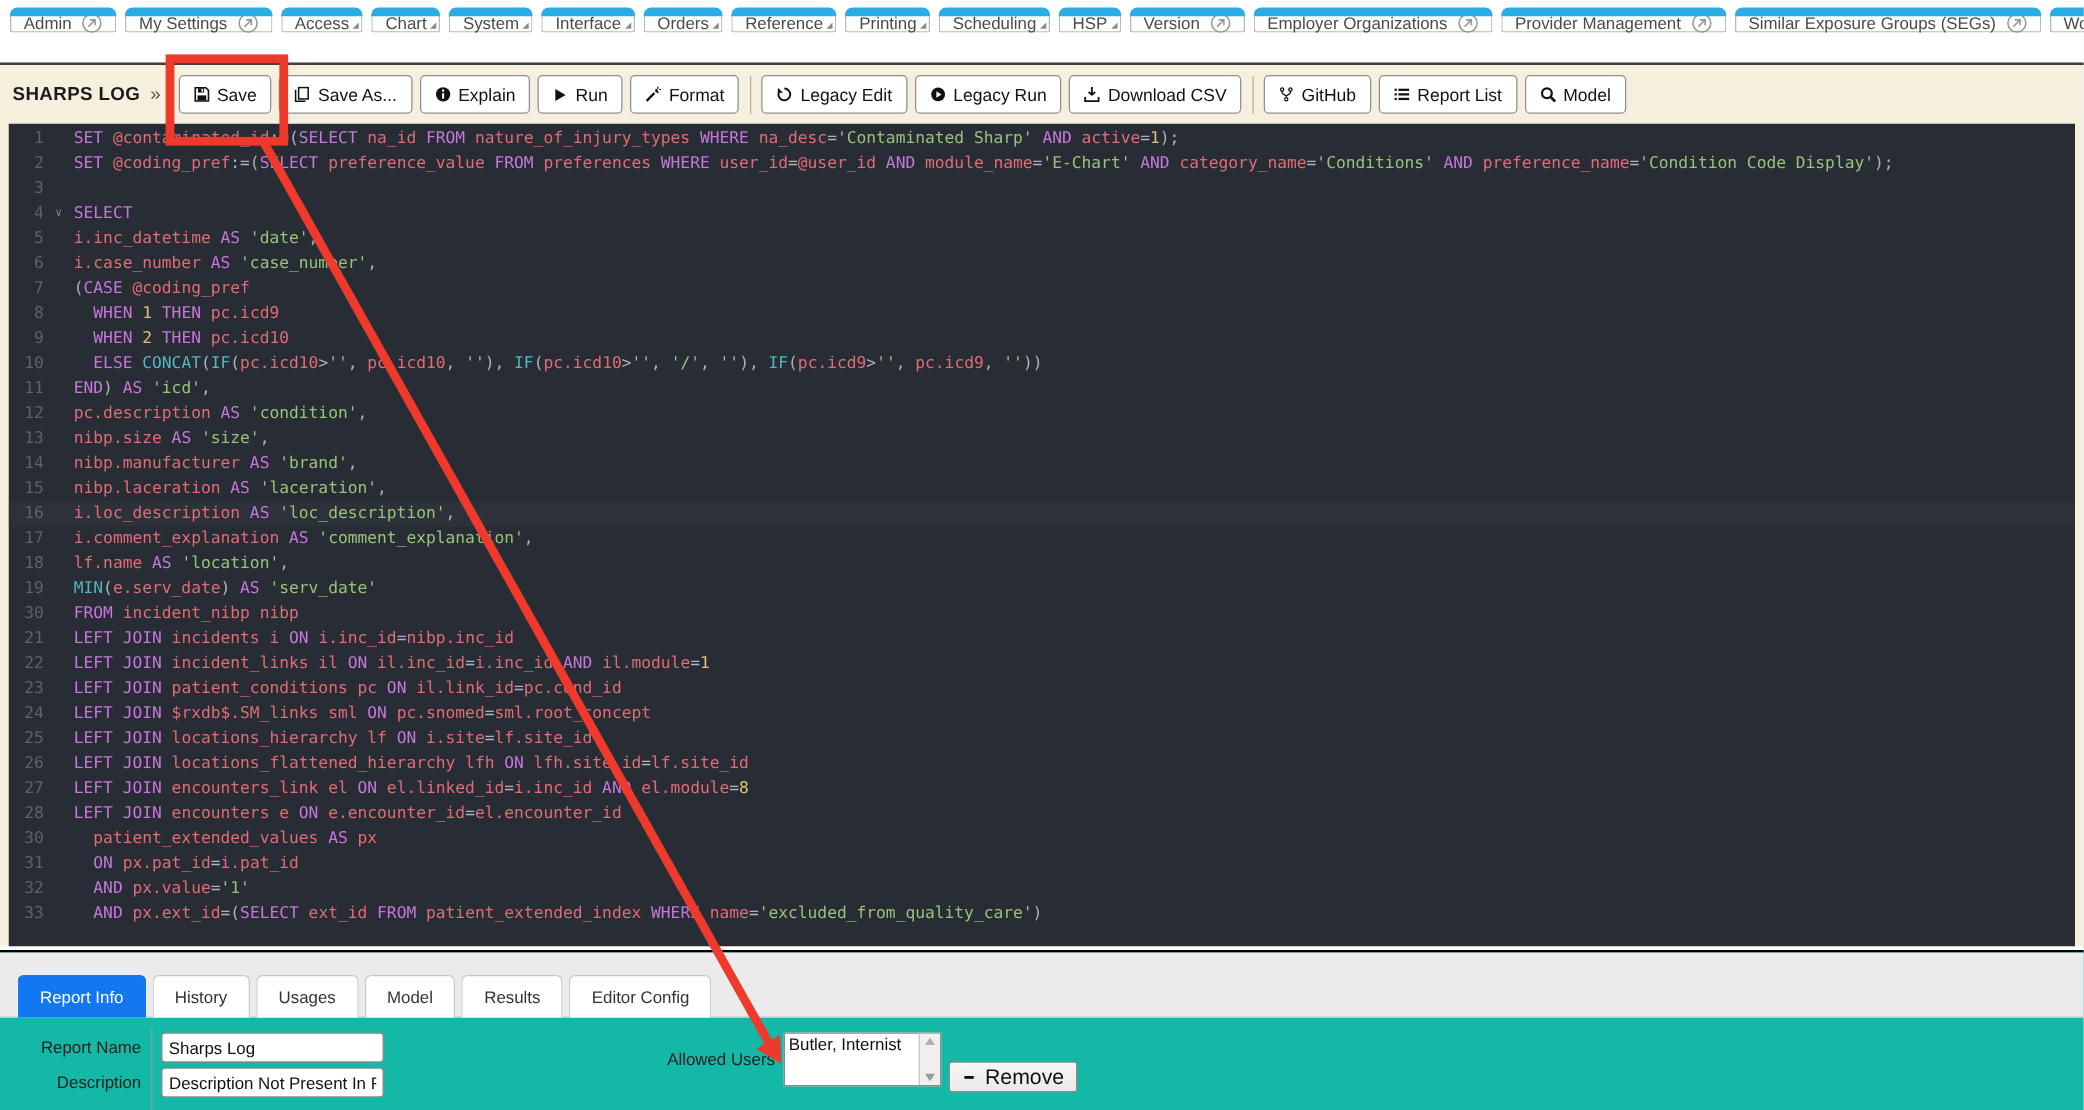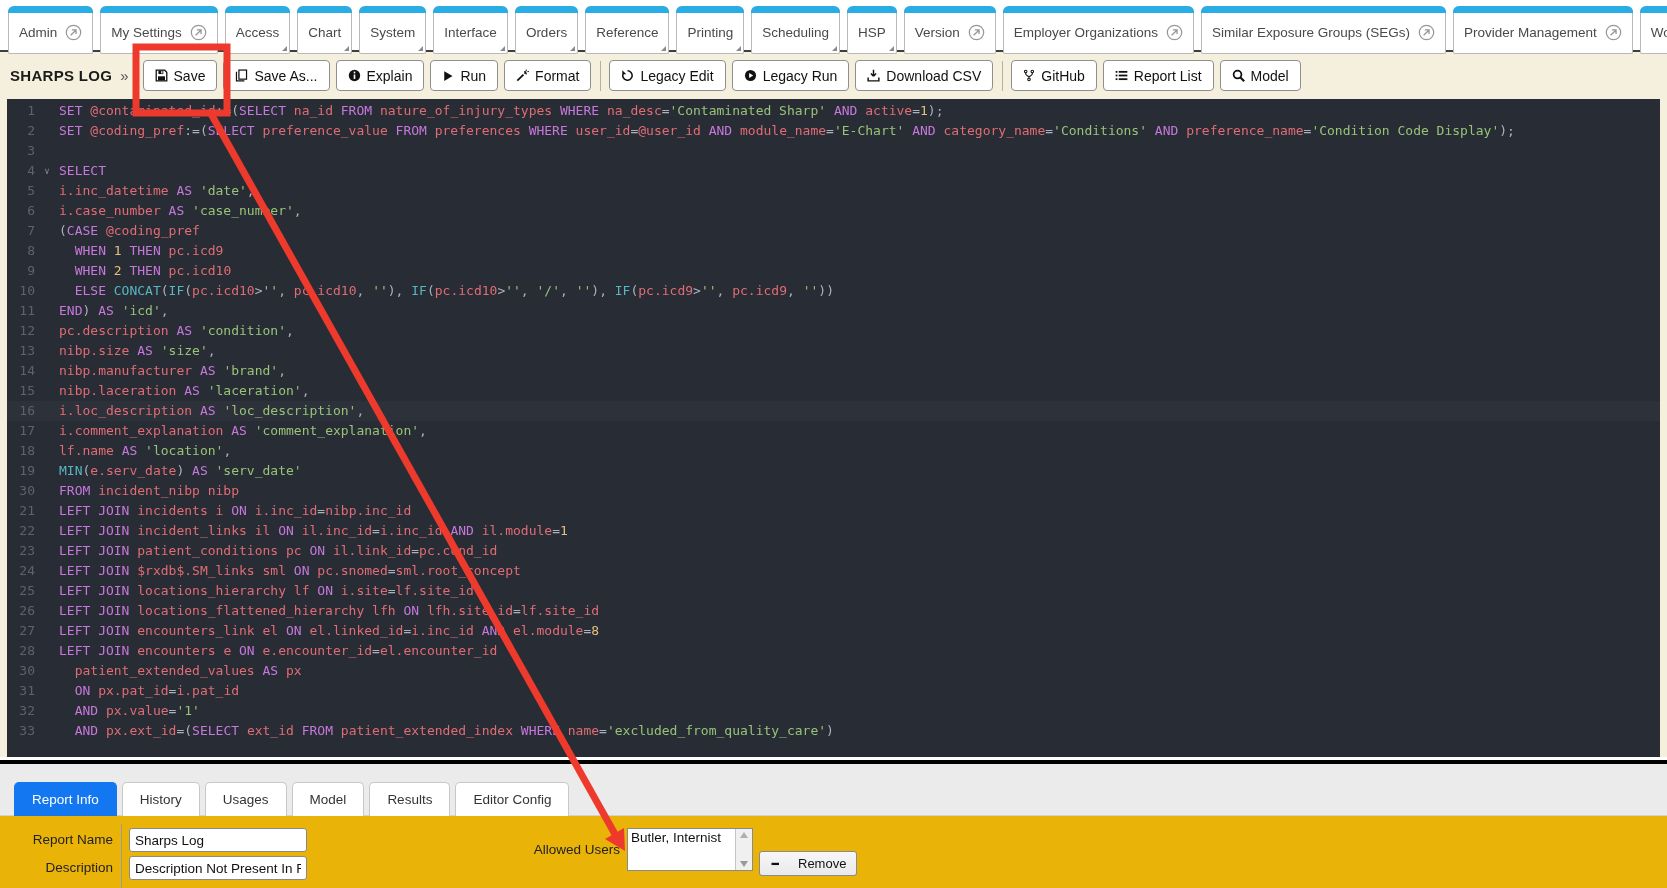--- a/index.html
+++ b/index.html
@@ -2,21 +2,21 @@
 <html style="--accent: #2aade4;"><head>
 <meta charset="utf-8">
 <style>
   * { margin:0; padding:0; box-sizing:border-box; }
   html,body { width:1667px; height:888px; overflow:hidden; background:#fff;
     font-family:"Liberation Sans", sans-serif; position:relative; }
 
   
   .navbar { height:50px; background:#fff; display:flex; align-items:flex-start;
     padding:6px 0 0 8px; white-space:nowrap; }
-  .nav-tab { position:relative; display:inline-flex; align-items:center; height:48px;
+  .nav-tab { position:relative; display:inline-flex; align-items:center; height:20px;
     border:1px solid #b9b9b9; border-top:none; border-radius:6px 6px 2px 2px;
     background:#fff; margin-right:7px; padding:6px 10px 0 10px; cursor:pointer; }
   .nav-tab::before { content:""; position:absolute; top:0; left:-1px; right:-1px; height:7px;
     background:var(--accent); border-radius:6px 6px 0 0; }
   .nav-tab .lbl { font-size:13.5px; color:#4a4a4a; }
   .nav-tab .ext { margin-left:8px; display:inline-flex; }
   .nav-tab .caret { position:absolute; right:2px; bottom:2px; width:0; height:0;
     border-left:5px solid transparent; border-bottom:5px solid #8a8a8a; }
 
   
@@ -35,22 +35,22 @@
     font-family:"DejaVu Sans Mono", monospace; font-size:13px; padding-top:2px; }
   .code-line { display:flex; height:20px; line-height:20px; white-space:pre; }
   .code-line.active { background:#2c313a; }
   .ln { width:34px; flex:0 0 34px; text-align:right; color:#5c6370; padding-right:6px; }
   .fold { width:12px; flex:0 0 12px; color:#7f8793; font-size:9px; text-align:center; }
   .ct { padding-left:6px; }
   .tk-k{color:#c678dd} .tk-i{color:#e06c75} .tk-s{color:#98c379}
   .tk-n{color:#e5c07b} .tk-f{color:#56b6c2} .tk-p{color:#abb2bf} .tk-d{color:#abb2bf}
 
   
-  .panel { position:absolute; left:0; right:0; top:760px; bottom:0; background:#eab308;
-    border-top:4px solid #000000; }
+  .panel { position:absolute; left:0; right:0; top:760px; bottom:0; background:#14b8a6;
+    border-top:2px solid #000000; }
   .ptabs { background:#ebebeb; border-bottom:1px solid #d2d2d2; height:52px;
     display:flex; align-items:flex-end; padding:0 0 0 14px; }
   .ptab { background:#fff; border:1px solid #c8c8c8; border-bottom:none;
     border-radius:5px 5px 0 0; padding:9px 17px; font-size:13.5px; color:#333;
     margin-right:5px; cursor:pointer; position:relative; top:1px; }
   .ptab.active { background:#1377f2; border-color:#1377f2; color:#fff; }
   .form { position:relative; height:88px; }
   .f-label { position:absolute; font-size:13.5px; color:#222; text-align:right; }
   .f-input { position:absolute; height:24px; border:1px solid #8a8a8a; border-radius:3px;
     font-size:13.5px; padding:0 5px; color:#111; font-family:"Liberation Sans",sans-serif;
@@ -61,22 +61,22 @@
   .lb-items { flex:1; overflow:hidden; }
   .lb-item { font-size:13.5px; color:#111; padding:1px 3px; white-space:nowrap; }
   .lb-scroll { width:17px; background:#f0f0f0; border-left:1px solid #c5c5c5;
     display:flex; flex-direction:column; justify-content:space-between; align-items:center;
     padding:3px 0; }
   .tri-up { width:0;height:0;border-left:4px solid transparent;border-right:4px solid transparent;
     border-bottom:6px solid #b0b0b0; }
   .tri-dn { width:0;height:0;border-left:4px solid transparent;border-right:4px solid transparent;
     border-top:6px solid #9a9a9a; }
   .rm-btn { position:absolute; left:759px; top:35px; height:25px; display:inline-flex;
-    align-items:center; gap:16px; background:linear-gradient(#f7f7f7,#e9e9e9);
-    border:1px solid #8a8a8a; border-radius:3px; padding:0 10px; font-size:13px;
+    align-items:center; gap:6px; background:linear-gradient(#f7f7f7,#e9e9e9);
+    border:1px solid #8a8a8a; border-radius:3px; padding:0 10px; font-size:17px;
     color:#111; cursor:pointer; }
 
   
   .annot { position:absolute; inset:0; width:1667px; height:888px;
     pointer-events:none; z-index:60; }
 </style>
 </head>
 <body>
 
 <div class="navbar" id="navbar">
@@ -146,30 +146,30 @@
     <div class="nav-tab">
       <span class="lbl">Employer Organizations</span>
       <span class="ext icon">
         <svg viewBox="0 0 18 18" width="17" height="17">
           <circle cx="9" cy="9" r="7.6" fill="none" stroke="#979797" stroke-width="1.3"></circle>
           <path d="M6 12L11.2 6.8M7.3 6.3h4.4v4.4" fill="none" stroke="#979797" stroke-width="1.4"></path>
         </svg>
       </span>
     </div>
     <div class="nav-tab">
+      <span class="lbl">Provider Management</span>
+      <span class="ext icon">
+        <svg viewBox="0 0 18 18" width="17" height="17">
+          <circle cx="9" cy="9" r="7.6" fill="none" stroke="#979797" stroke-width="1.3"></circle>
+          <path d="M6 12L11.2 6.8M7.3 6.3h4.4v4.4" fill="none" stroke="#979797" stroke-width="1.4"></path>
+        </svg>
+      </span>
+    </div>
+    <div class="nav-tab">
       <span class="lbl">Similar Exposure Groups (SEGs)</span>
-      <span class="ext icon">
-        <svg viewBox="0 0 18 18" width="17" height="17">
-          <circle cx="9" cy="9" r="7.6" fill="none" stroke="#979797" stroke-width="1.3"></circle>
-          <path d="M6 12L11.2 6.8M7.3 6.3h4.4v4.4" fill="none" stroke="#979797" stroke-width="1.4"></path>
-        </svg>
-      </span>
-    </div>
-    <div class="nav-tab">
-      <span class="lbl">Provider Management</span>
       <span class="ext icon">
         <svg viewBox="0 0 18 18" width="17" height="17">
           <circle cx="9" cy="9" r="7.6" fill="none" stroke="#979797" stroke-width="1.3"></circle>
           <path d="M6 12L11.2 6.8M7.3 6.3h4.4v4.4" fill="none" stroke="#979797" stroke-width="1.4"></path>
         </svg>
       </span>
     </div>
     <div class="nav-tab">
       <span class="lbl">Work Locations</span>
     </div>

